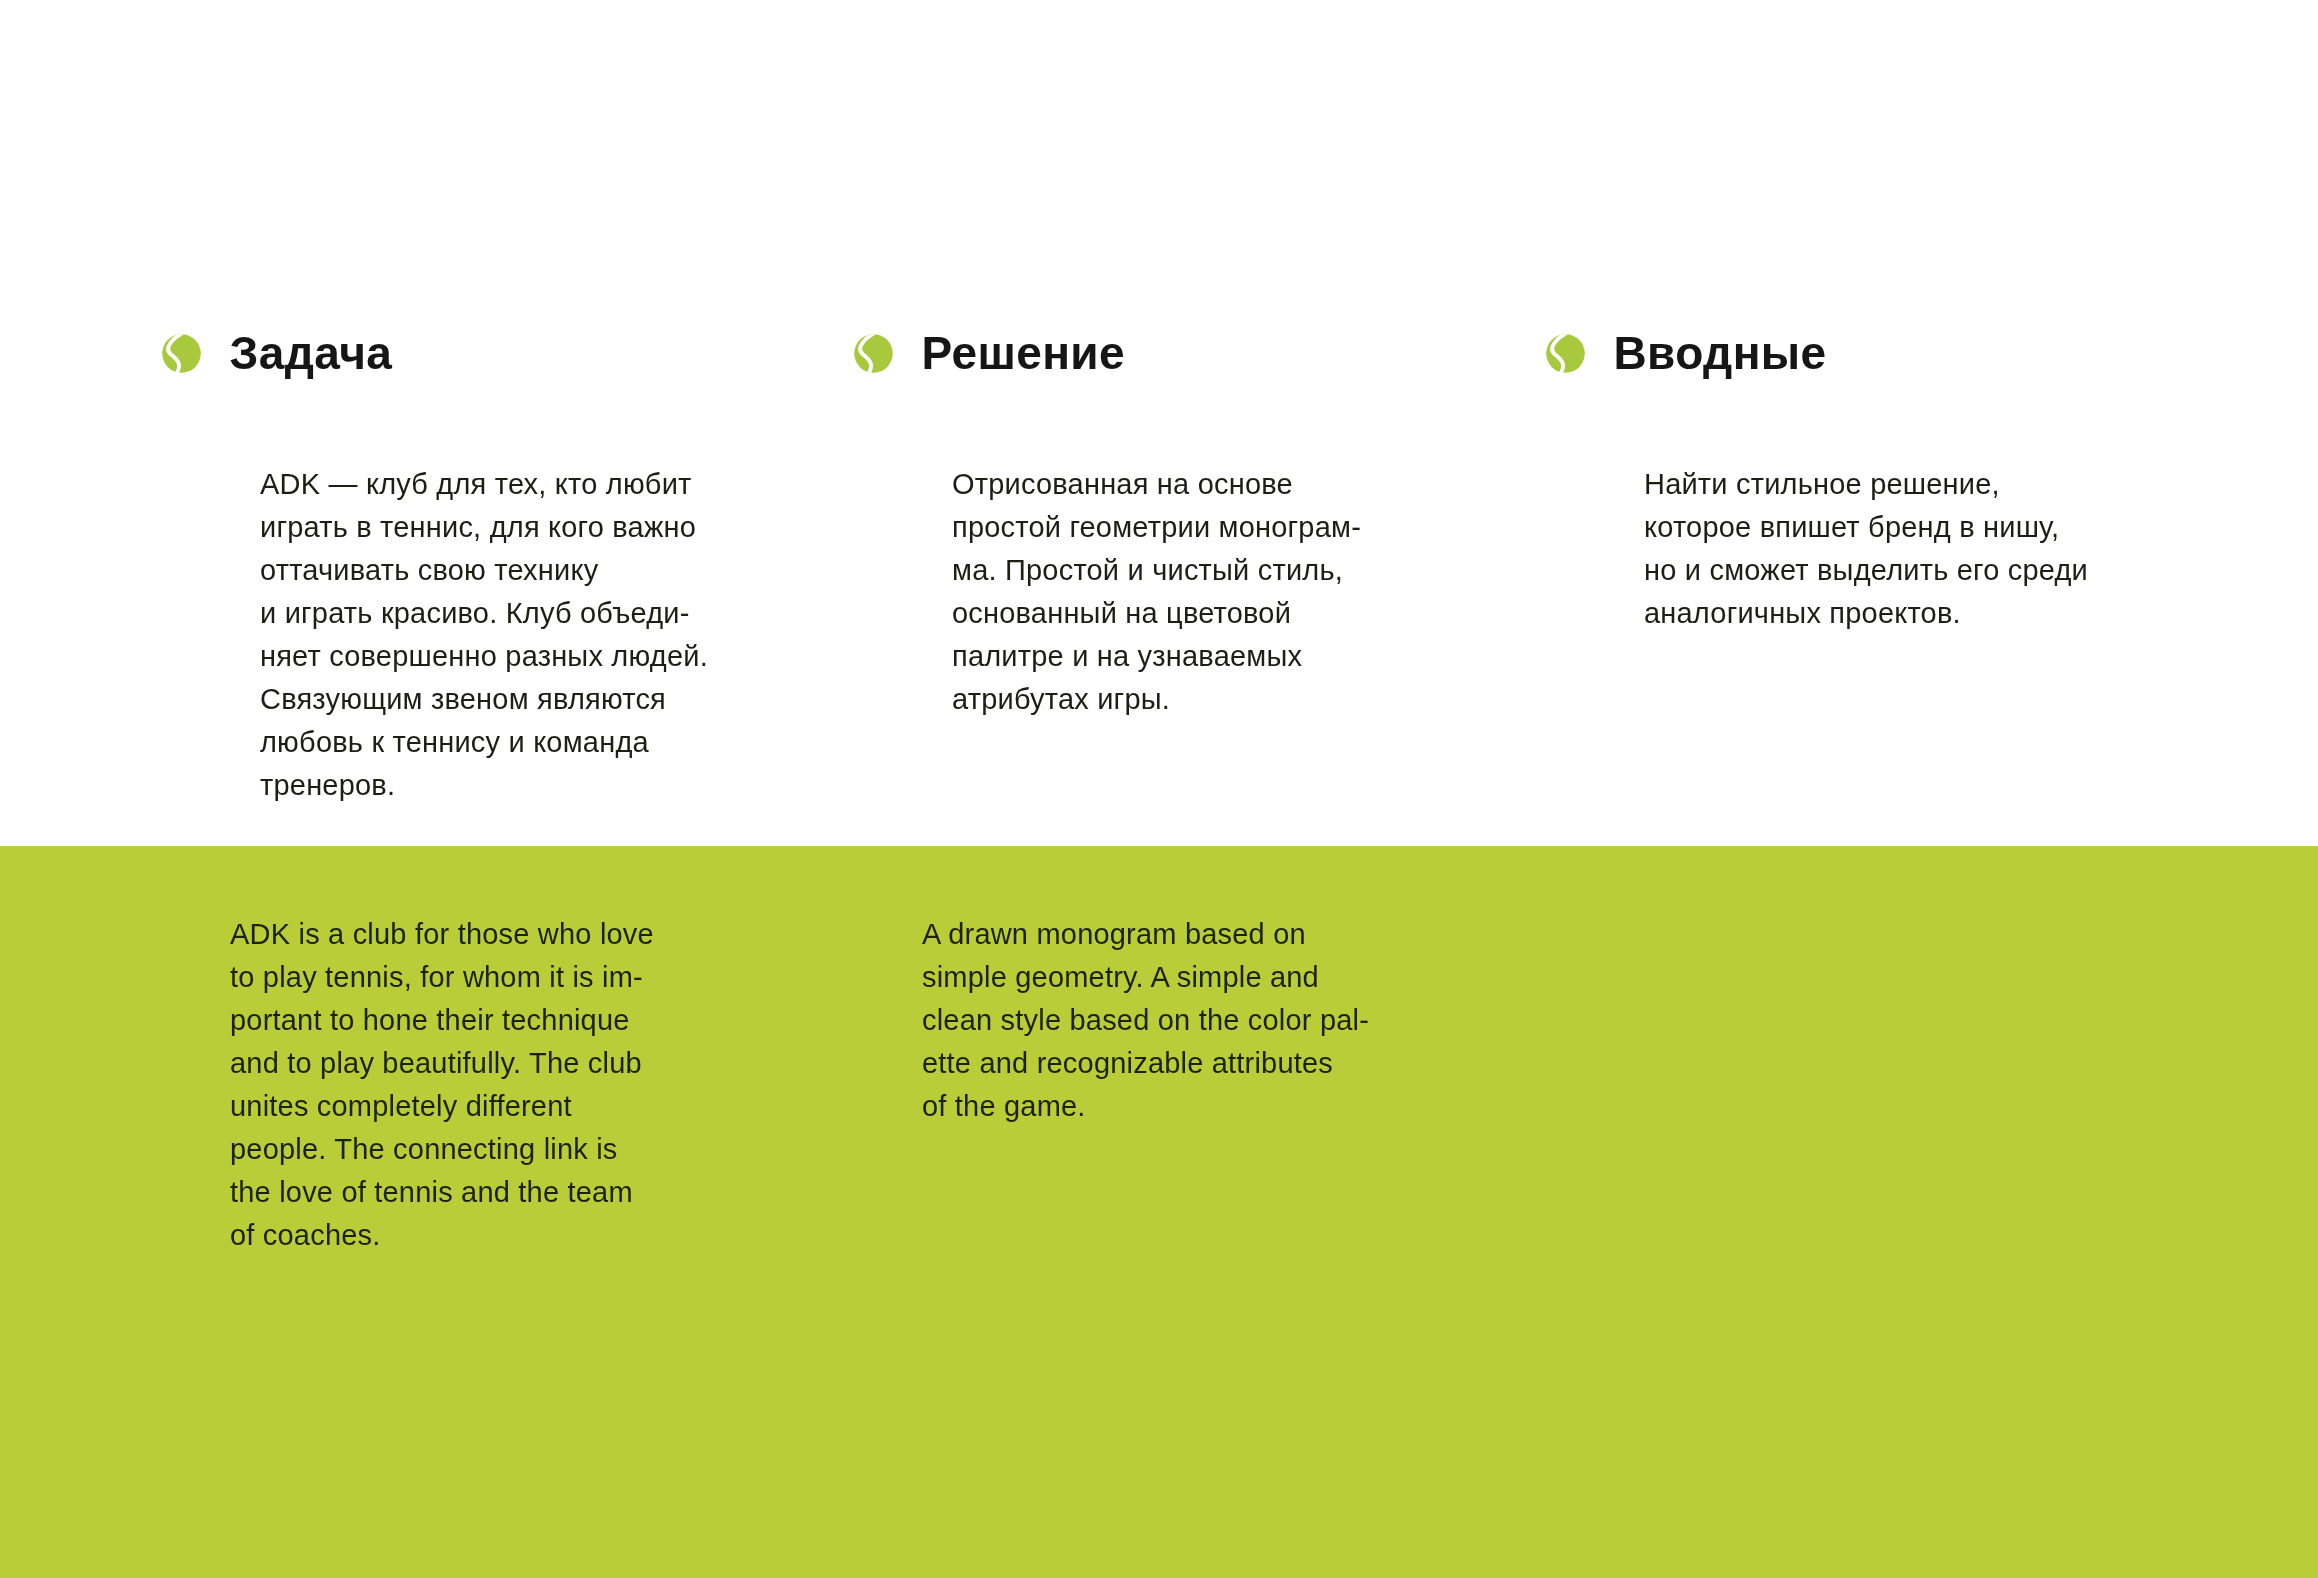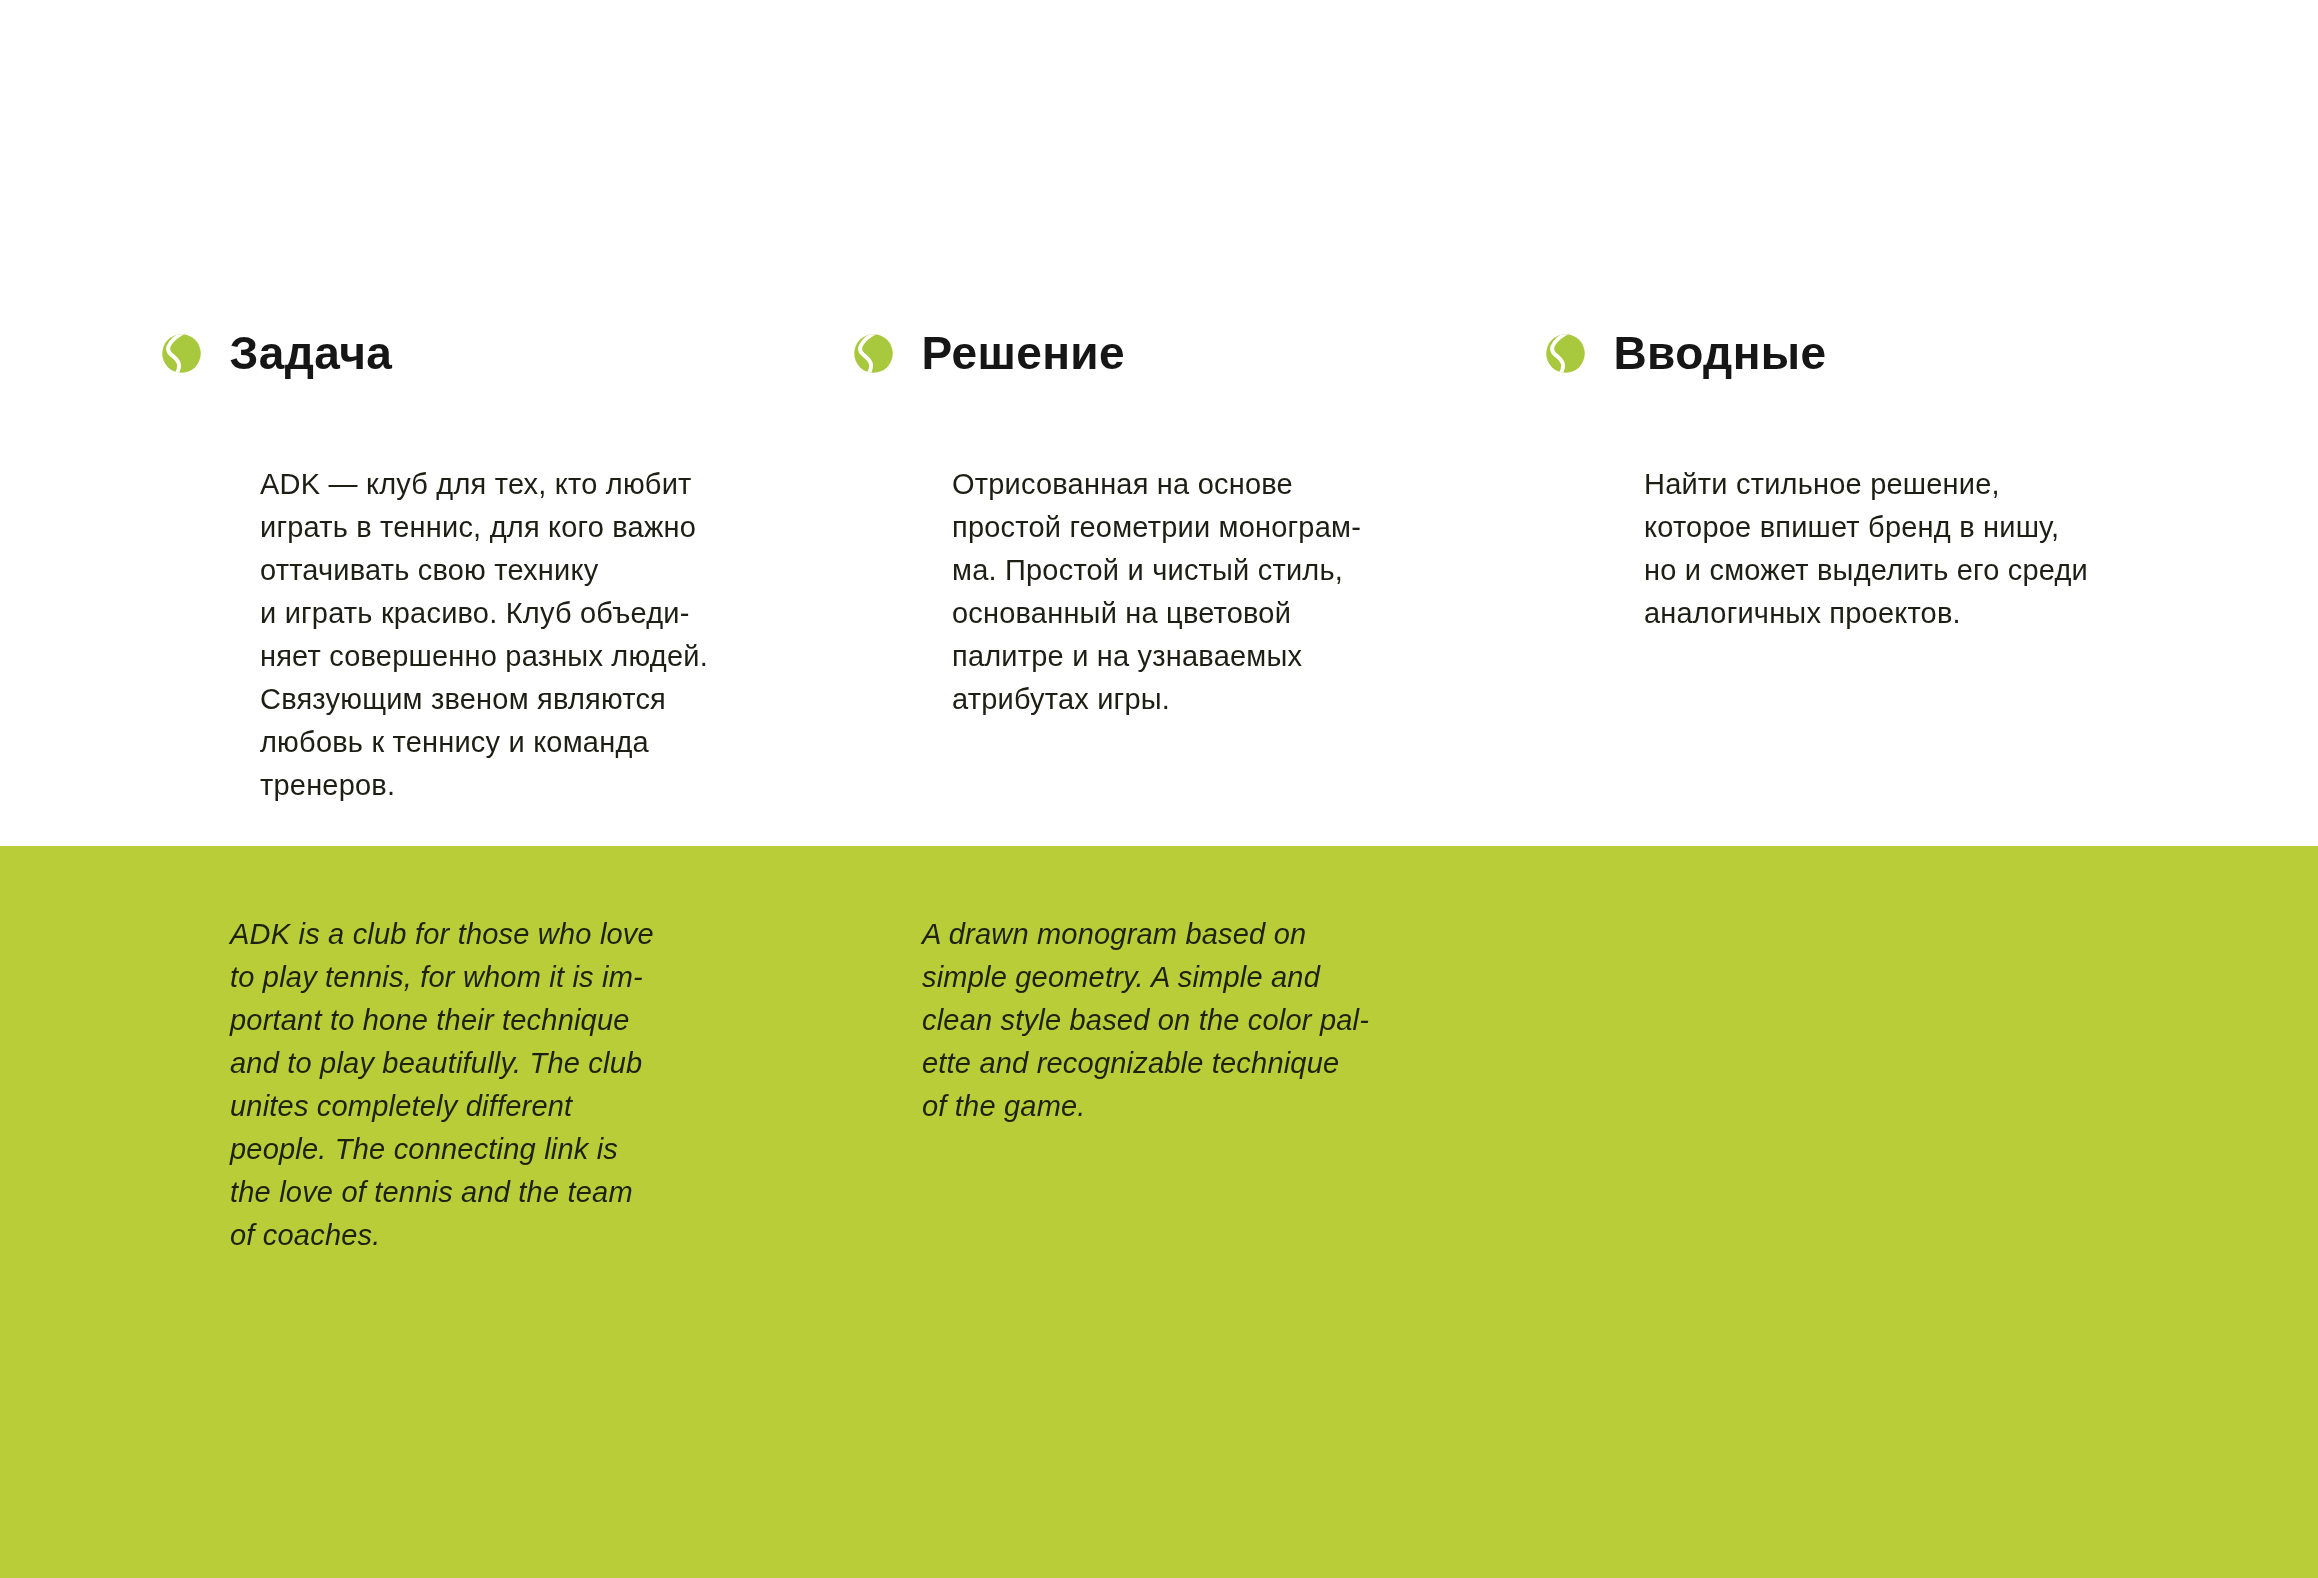--- a/index.html
+++ b/index.html
@@ -20,21 +20,21 @@
     background:#b9cd38;
     box-sizing:border-box;
   }
   .row{
     display:flex;
     gap:87px;
     padding-left:161px;
     box-sizing:border-box;
   }
   .section-top .row{padding-top:328px;}
-  .section-bottom .row{padding-top:67px;font-style:italic;}
+  .section-bottom .row{padding-top:67px;}
   .col{width:605px;flex:0 0 605px;}
   .col-header{
     display:flex;
     align-items:center;
     gap:27.5px;
   }
   .ball{width:41px;height:41px;flex:0 0 41px;display:block;}
   .col-title{
     margin:0;
     font-size:46px;
@@ -139,21 +139,21 @@
 people. The connecting link is
 the love of tennis and the team
 of coaches.</p>
       </div>
 
 
       <div class="col">
         <p class="body-text body-en">A drawn monogram based on
 simple geometry. A simple and
 clean style based on the color pal-
-ette and recognizable technique
+ette and recognizable attributes
 of the game.</p>
       </div>
 
     </div>
   </div>
 
 </div>
 
 
 </body></html>

